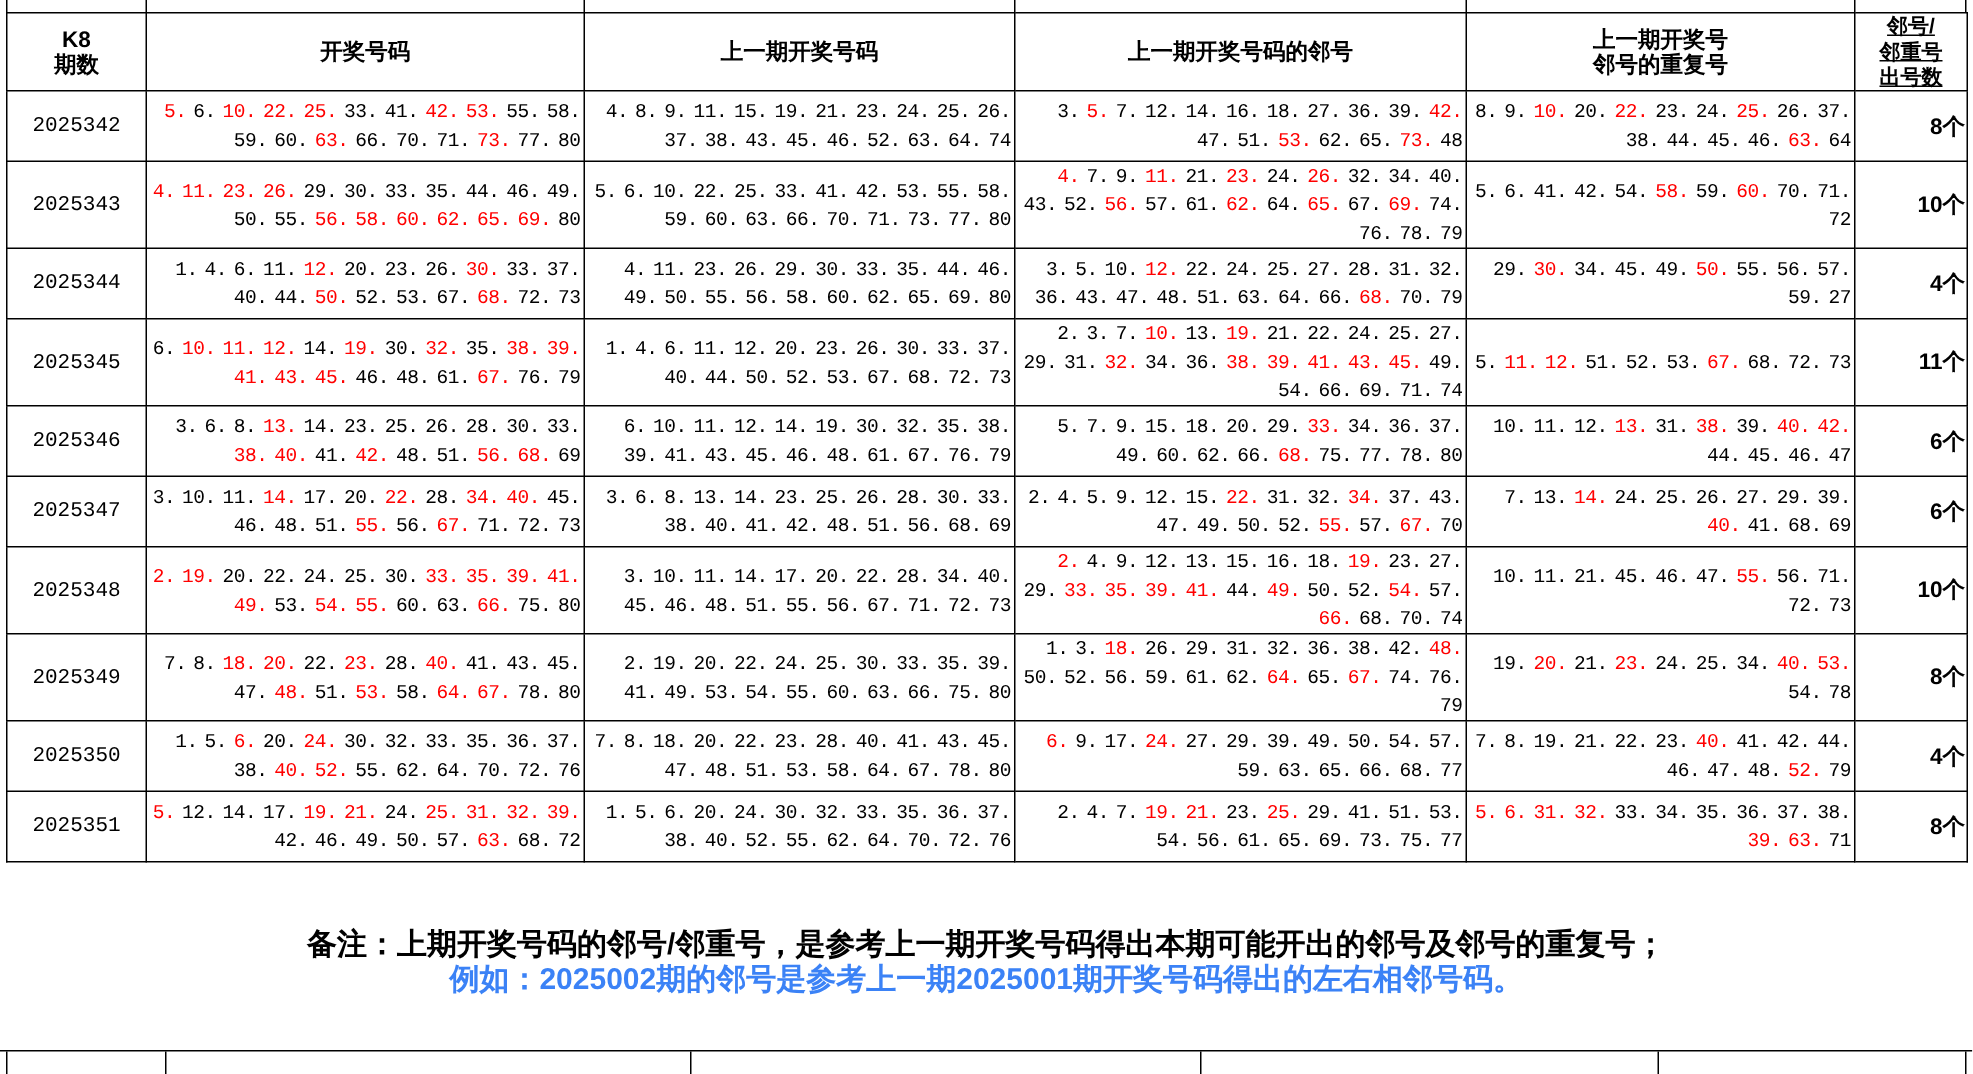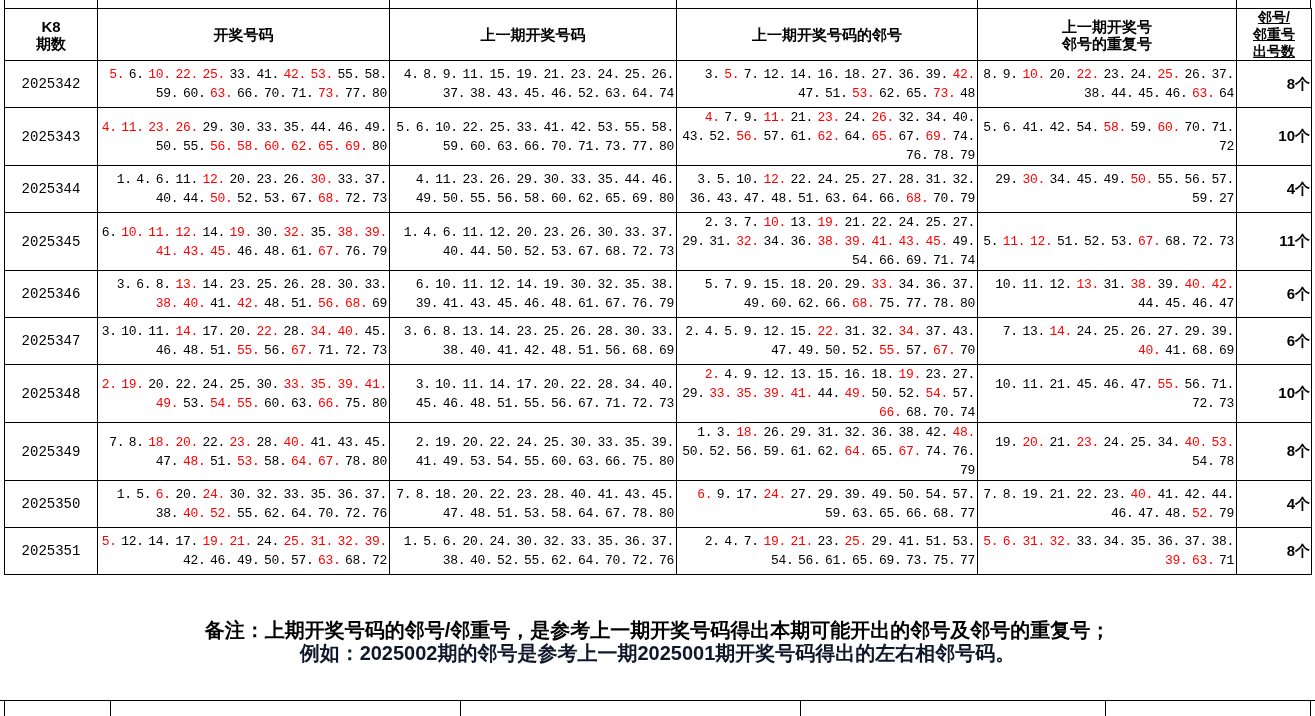--- a/index.html
+++ b/index.html
@@ -15,21 +15,21 @@
   td.period{font-family:"Liberation Mono","DejaVu Sans Mono",monospace;font-size:14px;text-align:center;}
   td.nums{font-family:"Liberation Mono","DejaVu Sans Mono",monospace;font-size:13px;line-height:19px;
           word-spacing:-3px;letter-spacing:-0.3px;}
   td.left{text-align:right;padding:0 2px 0 3px;}
   td.center{text-align:right;padding:0 2px;}
   td.count{font-size:15px;text-align:right;font-weight:bold;}
   .red{color:#ff0000;}
   .notes{position:absolute;left:4px;top:619px;width:1307px;height:68px;text-align:center;
          font-weight:bold;font-size:20px;line-height:22.6px;}
   .notes div{white-space:nowrap;}
-  .note-red{color:#0f172a;}
+  .note-red{color:#3b82f6;}
   .strip-top .vline{top:0;height:8px;}
   .strip-bottom .vline{top:701px;height:15px;}
 </style>
 </head>
 <body>
 
 <div class="sheet">
 
   <div class="strip-top">
     <div class="vline" style="left:4px;top:0;height:8px;"></div>

